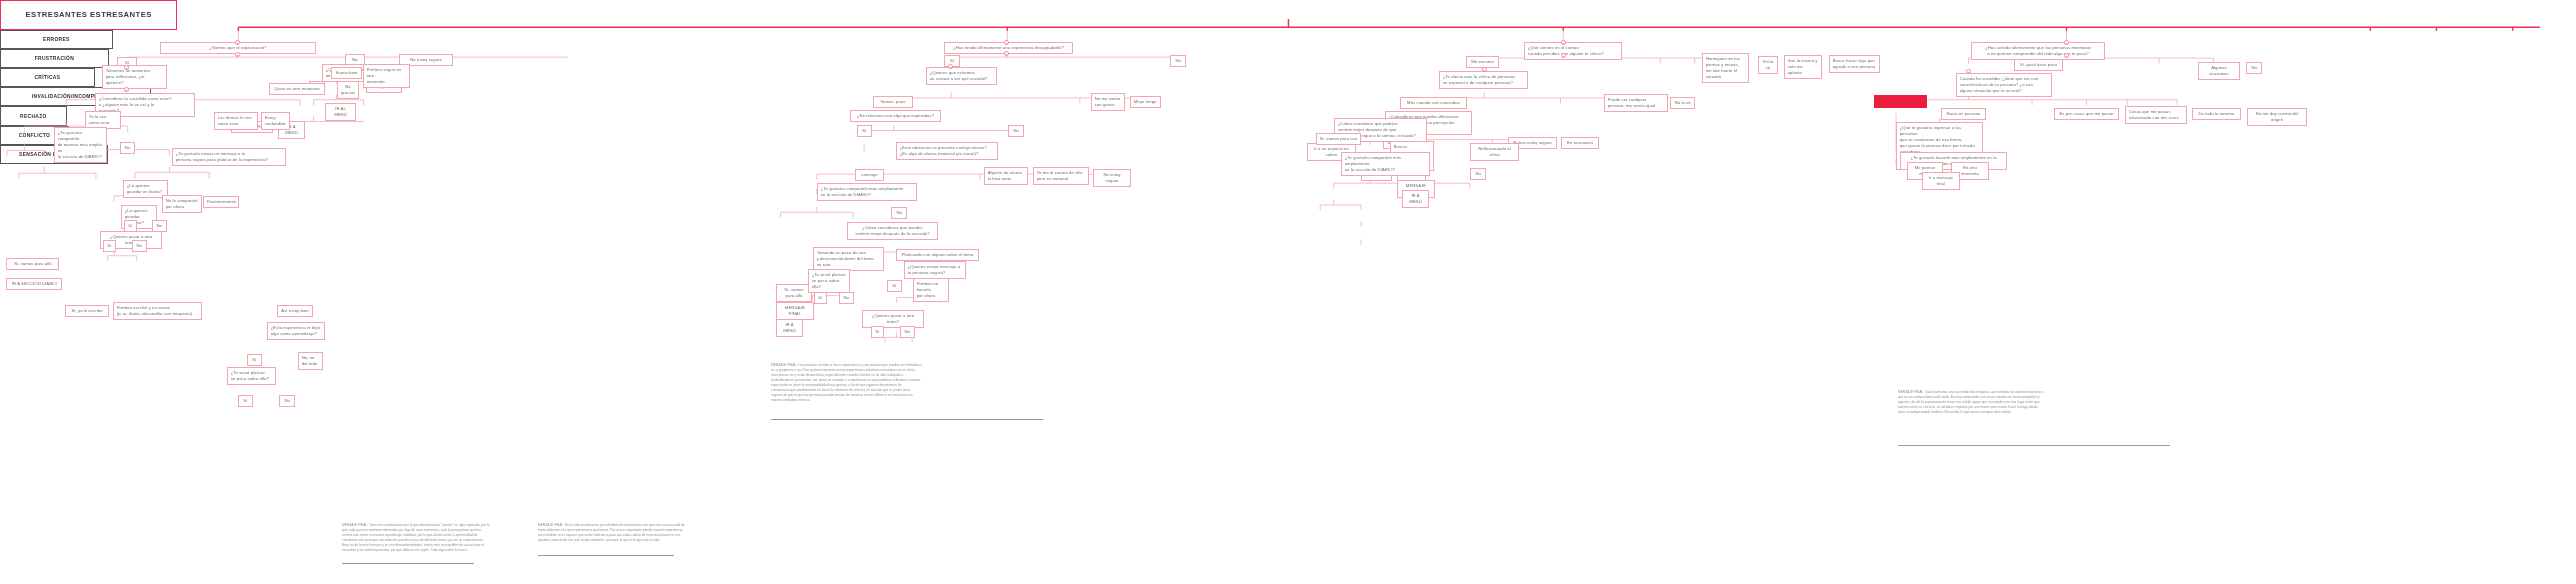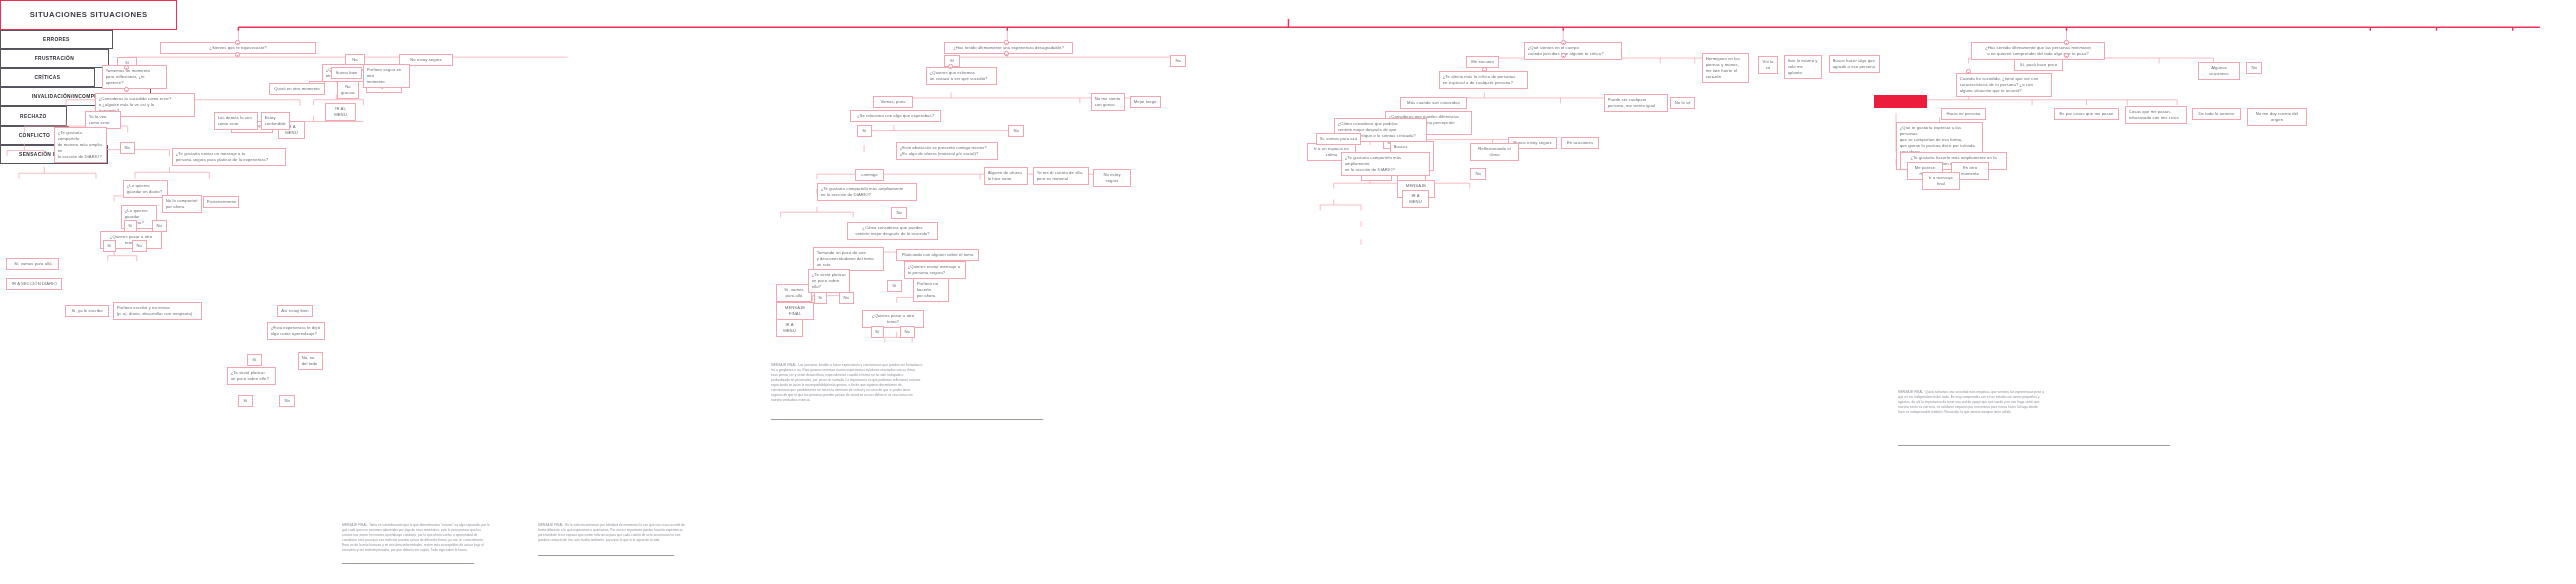--- a/index.html
+++ b/index.html
@@ -141,21 +141,21 @@
       <path d="M2138,130 L2138,176"></path>
       <path d="M2138,176 L2138,182"></path>
     </g>
 
     <g fill="none" stroke="#ef3054" stroke-width="1.6">
       <path d="M1420,21 L1420,30 M262,30 L2800,30 M262,30 L262,34"></path>
       <path d="M1110,30 L1110,34 M1723,30 L1723,34 M2278,30 L2278,34 M2613,30 L2613,34 M2686,30 L2686,34 M2770,30 L2770,34"></path>
     </g>
   </svg>
 
-  <div class="root" style="left:1214px;top:2.7px;width:150px;height:17px;">SITUACIONES SITUACIONES</div>
+  <div class="root" style="left:1214px;top:2.7px;width:150px;height:17px;">ESTRESANTES ESTRESANTES</div>
 
   <div class="branch" style="left:188px;top:28px;width:100px;height:11.8px;">ERRORES</div>
   <div class="branch" style="left:959px;top:28px;width:96px;height:11.8px;">FRUSTRACIÓN</div>
   <div class="branch" style="left:1523px;top:28px;width:82px;height:11.8px;">CRÍTICAS</div>
   <div class="branch" style="left:1999px;top:28px;width:138px;height:11.8px;">INVALIDACIÓN/INCOMPRENSIÓN</div>
   <div class="branch" style="left:2344px;top:28px;width:54px;height:11.8px;">RECHAZO</div>
   <div class="branch" style="left:2408px;top:28px;width:56px;height:11.8px;">CONFLICTO</div>
   <div class="branch" style="left:2473px;top:28px;width:95px;height:11.8px;">SENSACIÓN DE FRACASO</div>
 
   <div class="node center" style="left:160px;top:42px;width:156px;">¿Sientes que te equivocaste?</div>

